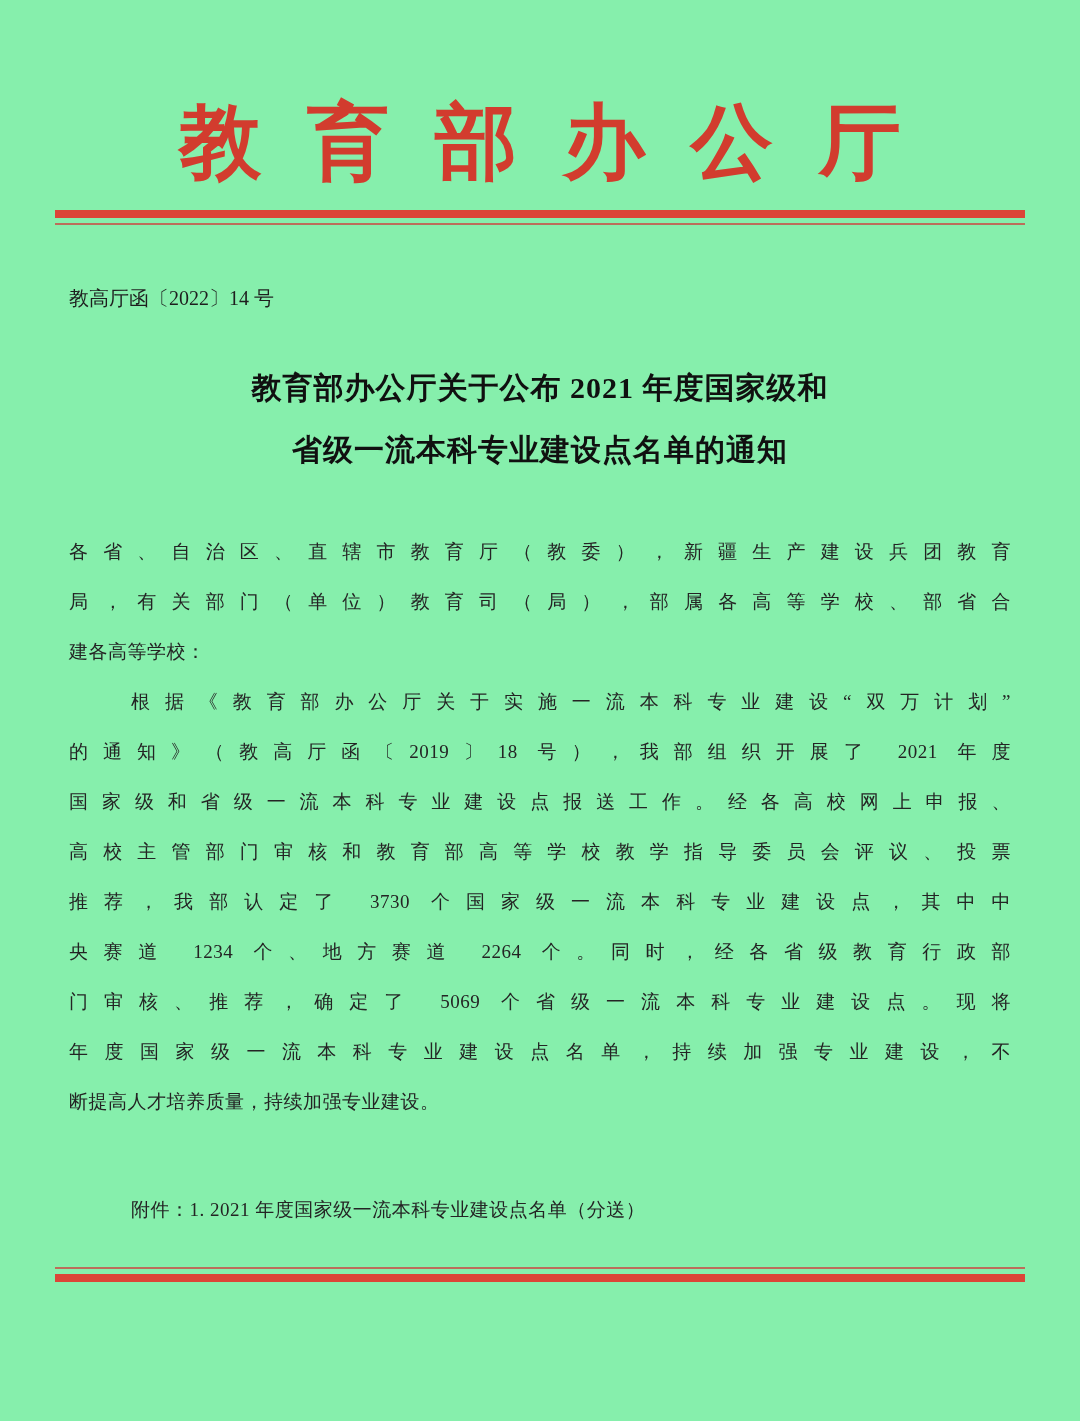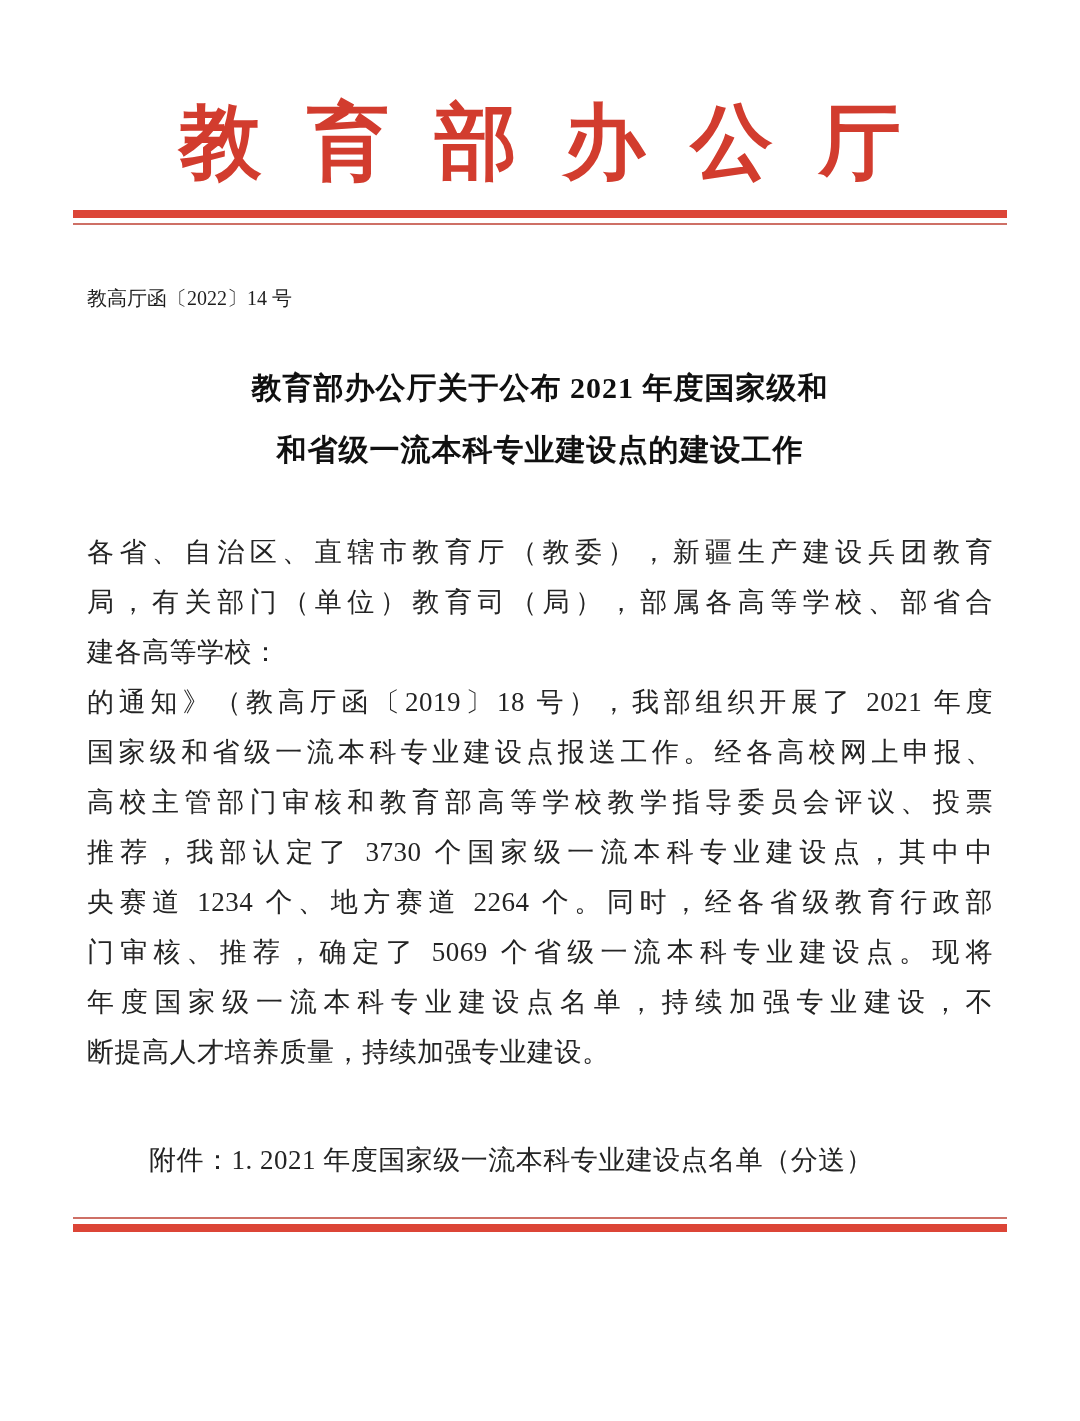--- a/index.html
+++ b/index.html
@@ -6,24 +6,24 @@
     margin: 0;
     padding: 0;
     background: #e9e9e9;
     font-family: "Liberation Serif", "DejaVu Serif", serif;
   }
   .page {
     position: relative;
     width: 1080px;
     height: 1421px;
     margin: 0 auto;
-    background: #ffffff;
+    background: #86efac;
     overflow: hidden;
     box-sizing: border-box;
-    padding: 0 87px;
+    padding: 0 69px;
   }
   
   .letterhead {
     margin-top: 98px;
     text-align: center;
     white-space: nowrap;
   }
   .letterhead .lh-text {
     font-size: 82px;
     line-height: 1.1;
@@ -63,21 +63,21 @@
     color: #101010;
     letter-spacing: 1px;
   }
   .t-line {
     display: block;
     white-space: nowrap;
   }
   
   .body-block { margin-top: 46px; }
   .line {
-    font-size: 27px;
+    font-size: 19px;
     line-height: 50px;
     color: #242424;
     text-align: justify;
     text-align-last: justify;
     letter-spacing: 0.5px;
   }
   .line.left { text-align-last: left; }
   .line.ind  { text-indent: 62px; }
   .attachment { margin-top: 58px; }
 </style>
@@ -92,27 +92,28 @@
 
   <div class="divider divider-top">
     <div class="bar thick"></div>
     <div class="bar thin"></div>
   </div>
 
   <div class="doc-number">教高厅函〔2022〕14 号</div>
 
   <h1 class="title">
     <span class="t-line">教育部办公厅关于公布 2021 年度国家级和</span>
-    <span class="t-line">和省级一流本科专业建设点的建设工作</span>
+    <span class="t-line">省级一流本科专业建设点名单的通知</span>
   </h1>
 
   <div class="body-block">
     <div class="line">各省、自治区、直辖市教育厅（教委），新疆生产建设兵团教育</div>
     <div class="line">局，有关部门（单位）教育司（局），部属各高等学校、部省合</div>
     <div class="line left">建各高等学校：</div>
+    <div class="line ind">根据《教育部办公厅关于实施一流本科专业建设“双万计划”</div>
     <div class="line">的通知》（教高厅函〔2019〕18 号），我部组织开展了 2021 年度</div>
     <div class="line">国家级和省级一流本科专业建设点报送工作。经各高校网上申报、</div>
     <div class="line">高校主管部门审核和教育部高等学校教学指导委员会评议、投票</div>
     <div class="line">推荐，我部认定了 3730 个国家级一流本科专业建设点，其中中</div>
     <div class="line">央赛道 1234 个、地方赛道 2264 个。同时，经各省级教育行政部</div>
     <div class="line">门审核、推荐，确定了 5069 个省级一流本科专业建设点。现将</div>
     <div class="line">年度国家级一流本科专业建设点名单，持续加强专业建设，不</div>
     <div class="line left">断提高人才培养质量，持续加强专业建设。</div>
   </div>
 

